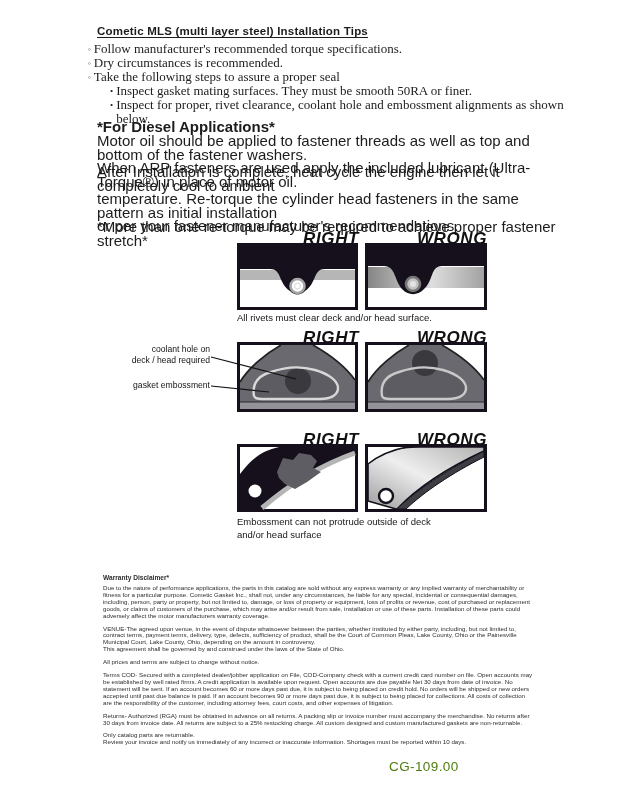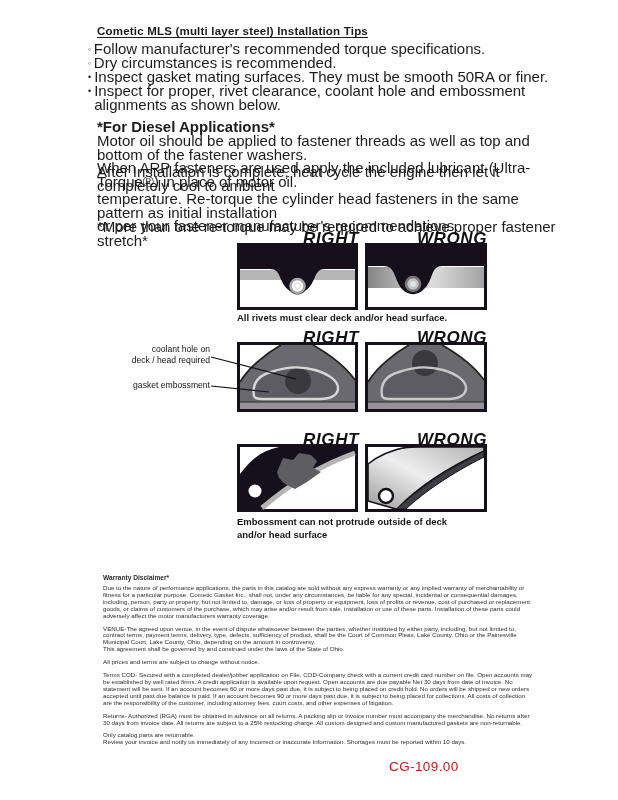--- a/index.html
+++ b/index.html
@@ -7,55 +7,58 @@
     position:relative; width:618px; height:800px; background:#ffffff;
     font-family:"Liberation Sans", sans-serif; color:#1c1c1c;
     margin:0 auto; overflow:hidden;
   }
   .abs { position:absolute; }
   .title {
     left:97px; top:25px; font-size:11.5px; font-weight:bold;
     text-decoration:underline; text-underline-offset:2px; text-decoration-thickness:1.3px;
     letter-spacing:0.2px; white-space:nowrap;
   }
-  .tips { left:88px; top:42px; width:480px; font-size:15px; }
+  .tips { left:88px; top:42px; width:480px; font-size:13px;font-family:Liberation Serif, serif; }
   .tip-row { display:flex; line-height:14px; }
   .tip-row::before { content:"\25E6"; font-size:8px; margin-right:3px; position:relative; top:1px; }
-  .subtips { }
+  .subtips { margin-left:22px; }
   .subtip-row { display:flex; line-height:14px; }
   .subtip-row::before { content:"\2022"; font-size:9px; margin-right:3px; }
   .diesel-h { left:97px; top:118px; font-size:15px; font-weight:bold; }
   .para { white-space:pre-line; font-size:15px; line-height:13.5px; width:470px; }
   .p1 { left:97px; top:134px; }
   .p2 { left:97px; top:165px; }
   .p3 { left:97px; top:208px;margin-top:12px; }
   .dlabel { font-weight:bold; font-size:17px; letter-spacing:0.6px; text-align:right; width:122px; color:#111;font-style:italic; }
-  .caption { font-size:9.5px; line-height:12.5px; white-space:pre-line; color:#161616;font-weight:bold; }
+  .caption { font-size:9.5px; line-height:12.5px; white-space:pre-line; color:#161616; }
   .panel { position:absolute; z-index:1; }
   .panel svg { display:block; }
   .ann { right:408px; text-align:right; font-size:8.6px; line-height:10.5px; white-space:pre-line; color:#141414; width:120px; }
   .ptr { left:209px; top:349px; z-index:2; }
   .fineprint { left:103px; top:574px; width:430px; color:#2d2d2d; }
   .fineprint h4 { margin:0 0 4px 0; font-size:6.6px; font-weight:bold; }
   .fineprint p { margin:0 0 6px 0; font-size:6.2px; line-height:6.9px; white-space:pre-line; }
-  .pagenum { left:389px; top:759px; font-size:13.5px; letter-spacing:0.4px; color:#b91c1c; }
+  .pagenum { left:389px; top:759px; font-size:13.5px; letter-spacing:0.4px; color:#4d7c0f; }
 </style>
 </head>
 <body>
 
 <div class="page">
 
   <div class="abs title">Cometic MLS (multi layer steel) Installation Tips</div>
 
   <div class="abs tips">
     <div class="tip-row">
         <span>Follow manufacturer's recommended torque specifications.</span>
       </div>
     <div class="tip-row">
         <span>Dry circumstances is recommended.</span>
+      </div>
+    <div class="tip-row">
+        <span>Take the following steps to assure a proper seal</span>
       </div>
     <div class="subtips">
       <div class="subtip-row">
           <span>Inspect gasket mating surfaces.  They must be smooth 50RA or finer.</span>
         </div>
       <div class="subtip-row">
           <span>Inspect for proper, rivet clearance, coolant hole and embossment alignments as shown below.</span>
         </div>
     </div>
   </div>

